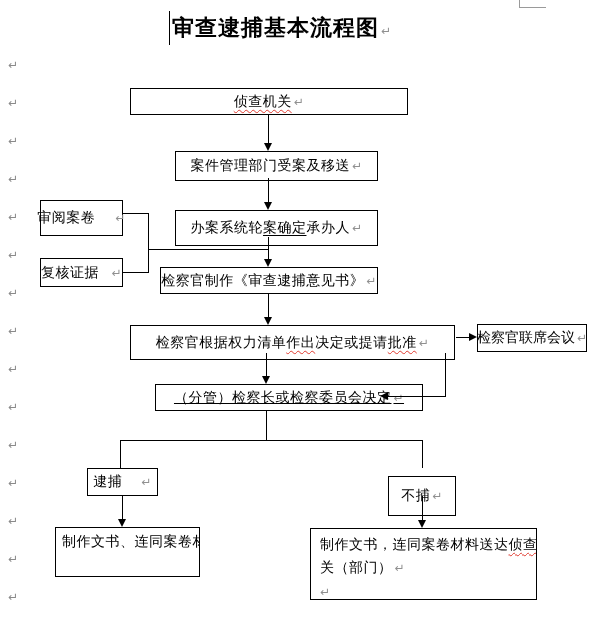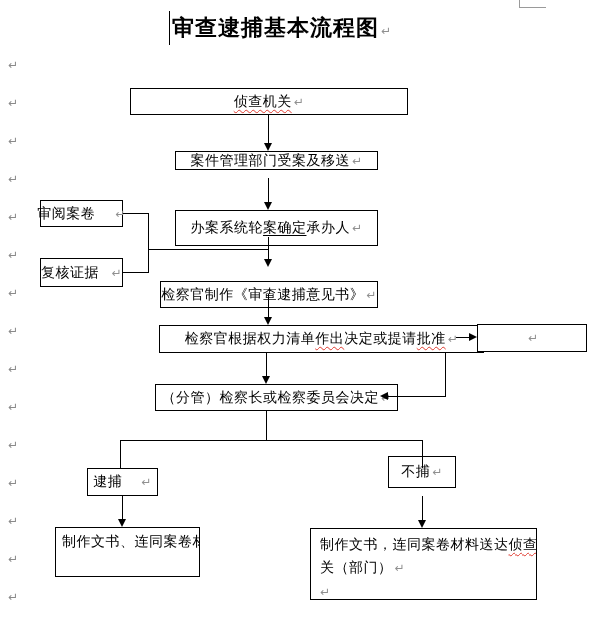--- a/index.html
+++ b/index.html
@@ -69,68 +69,69 @@
   <span class="mpil" style="top:476px">↵</span>
   <span class="mpil" style="top:514px">↵</span>
   <span class="mpil" style="top:552px">↵</span>
   <span class="mpil" style="top:590px">↵</span>
 
   <div class="box" style="left:130px;top:88px;width:278px;height:27px;">
     <span class="sp-red">侦查机关</span>
       <span class="pmark">↵</span>
   </div>
 
-  <div class="box" style="left:175px;top:151px;width:203px;height:19px;">
+  <div class="box" style="left:175px;top:151px;width:203px;height:30px;">
     <span>案件管理部门受案及移送</span>
       <span class="pmark">↵</span>
   </div>
 
   <div class="box" style="left:175px;top:210px;width:203px;height:36px;">
     <span>办案系统轮</span>
       <span class="sp-blue">案确定</span>
       <span>承办人</span>
       <span class="pmark">↵</span>
   </div>
 
-  <div class="box" style="left:160px;top:281px;width:218px;height:27px;">
+  <div class="box" style="left:160px;top:267px;width:218px;height:27px;">
     <span>检察官制作《审查逮捕意见书》</span>
       <span class="pmark">↵</span>
   </div>
 
-  <div class="box" style="left:130px;top:325px;width:325px;height:28px;margin-left:29px;">
+  <div class="box" style="left:130px;top:325px;width:325px;height:35px;">
     <span>检察官根据权力清单</span>
       <span class="sp-red">作出</span>
       <span>决定或提请</span>
       <span class="sp-red">批准</span>
       <span class="pmark">↵</span>
   </div>
 
-  <div class="box" style="left:40px;top:200px;width:83px;height:27px;gap:18px;">
+  <div class="box" style="left:40px;top:200px;width:83px;height:36px;gap:18px;">
     <span>审阅案卷</span>
       <span class="pmark">↵</span>
   </div>
   <div class="box" style="left:40px;top:258px;width:83px;height:29px;justify-content:space-between;">
     <span>复核证据</span>
       <span class="pmark">↵</span>
   </div>
 
   <div class="box" style="left:477px;top:324px;width:110px;height:28px;letter-spacing:0;">
+    <span>检察官联席会议</span>
       <span class="pmark">↵</span>
   </div>
 
-  <div class="box" style="left:155px;top:384px;width:243px;height:27px;">
+  <div class="box" style="left:155px;top:384px;width:268px;height:27px;text-decoration:underline;">
     <span>（分管）检察长或检察委员会决定</span>
       <span class="pmark">↵</span>
   </div>
 
   <div class="box" style="left:87px;top:468px;width:71px;height:28px;gap:17px;">
     <span>逮捕</span>
       <span class="pmark">↵</span>
   </div>
-  <div class="box" style="left:388px;top:456px;width:68px;height:32px;">
+  <div class="box" style="left:388px;top:476px;width:68px;height:40px;">
     <span>不捕</span>
       <span class="pmark">↵</span>
   </div>
 
   <div class="tbox" style="left:55px;top:527px;width:145px;height:50px;padding:2px 6px;">
     <div class="tline">制作文书、连同案卷材</div>
   </div>
 
   <div class="tbox" style="left:310px;top:528px;width:227px;height:72px;padding:4px 9px;">
     <div class="tline">

